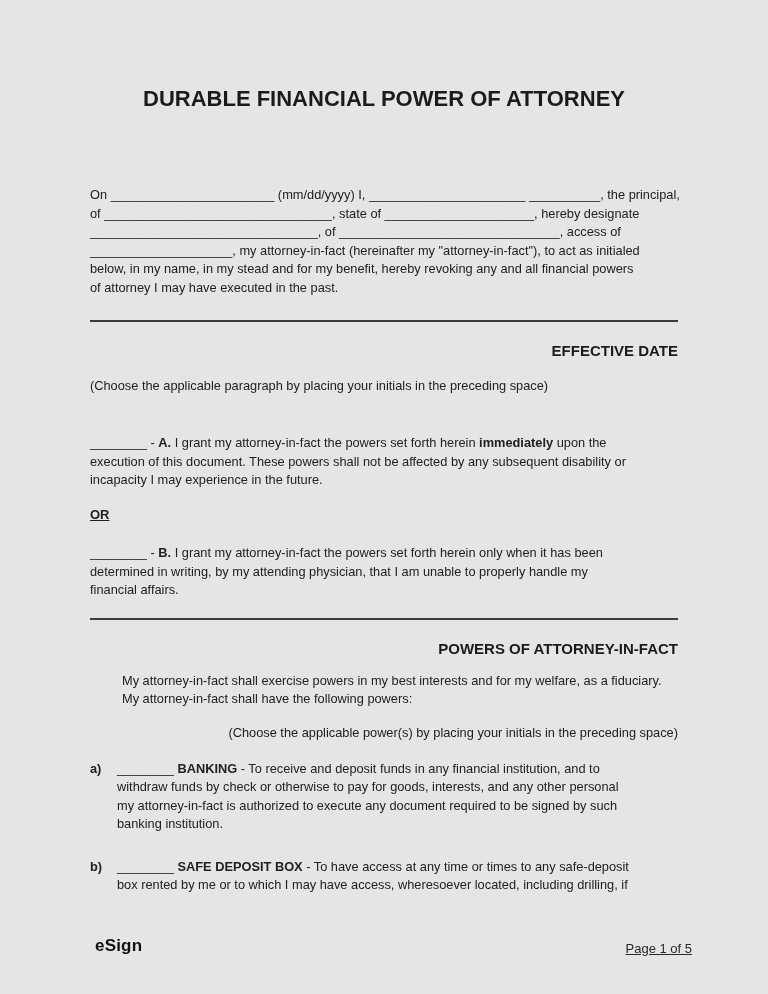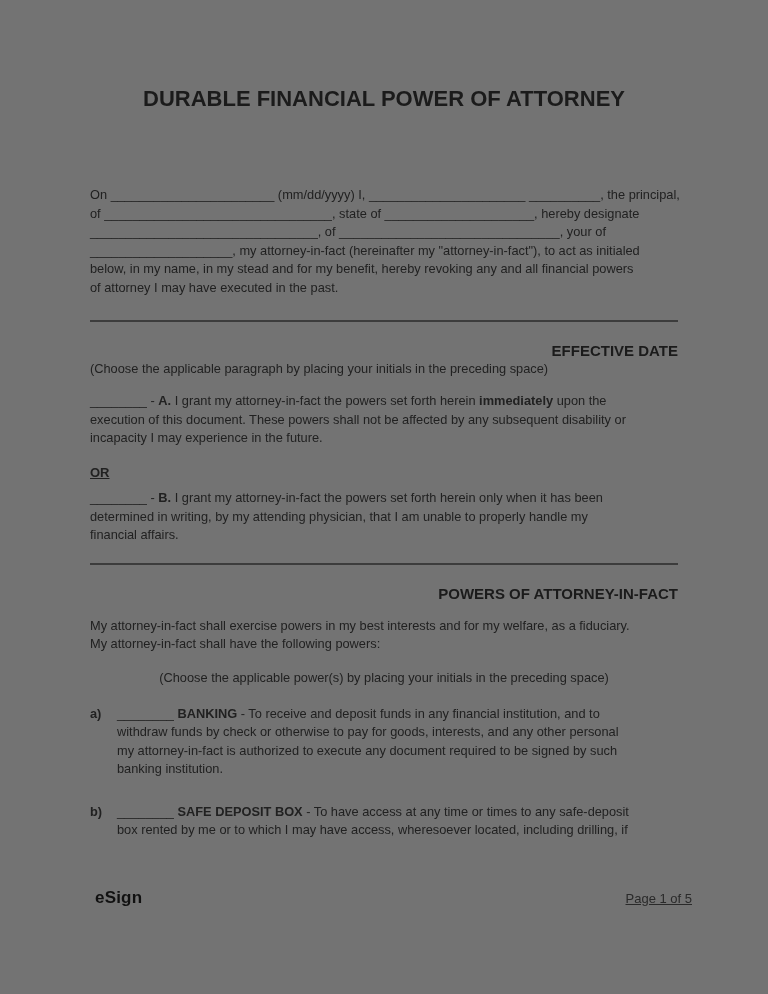--- a/index.html
+++ b/index.html
@@ -1,20 +1,20 @@
 <!DOCTYPE html>
 <html><head>
 <meta charset="utf-8">
 <style>
   html, body { margin: 0; padding: 0; background: #ffffff; }
   .page {
     position: relative;
     width: 768px;
     height: 994px;
-    background: #737373;
+    background: #e5e5e5;
     overflow: hidden;
     font-family: "Liberation Sans", sans-serif;
     color: #212121;
   }
   .content { padding: 86px 90px 0 90px; }
 
   .doc-title {
     margin: 0;
     font-size: 22px;
     line-height: 26px;
@@ -36,69 +36,69 @@
 
   .section-heading {
     margin: 20px 0 0 0;
     font-size: 15px;
     line-height: 18px;
     font-weight: bold;
     text-align: right;
     color: #1b1b1b;
   }
 
-  .instruction { }
-  .instruction.centered { text-align: center; }
+  .instruction { margin-top: 17px; }
+  .instruction.centered { text-align: right; }
 
-  .option-para { margin-top: 14px; }
-  .option-para.b { margin-top: 8px; }
+  .option-para { margin-top: 39px; }
+  .option-para.b { margin-top: 21px; }
 
   .or-divider {
     margin-top: 17px;
     text-align: left;
     font-size: 13px;
     line-height: 16px;
     font-weight: bold;
     text-decoration: underline;
   }
 
-  .powers-intro { margin-top: 14px; }
+  .powers-intro { margin-top: 14px; margin-left: 32px; }
   .instruction.powers-note { margin-top: 15px; }
 
   .list-item { display: flex; margin-top: 17px; }
   .list-item.second { margin-top: 24px; }
   .list-item .marker { flex: none; width: 27px; font-weight: bold; }
   .list-item .item-body { flex: 1; }
 
   b { font-weight: bold; }
 
   .footer {
     position: absolute;
-    top: 888px;
+    top: 936px;
     left: 95px;
     right: 76px;
     display: flex;
     justify-content: space-between;
-    align-items: center;
+    align-items: flex-end;
   }
   .brand { font-size: 17px; font-weight: bold; letter-spacing: 0.2px; color: #111; }
   .page-indicator { font-size: 13px; color: #2a2a2a; text-decoration: underline; }
 </style>
 </head>
 <body>
 
 <div class="page">
   <div class="content">
 
     <h1 class="doc-title">DURABLE FINANCIAL POWER OF ATTORNEY</h1>
 
     <div class="body-text opening">
       <span class="line">On _______________________ (mm/dd/yyyy) I, ______________________ __________, the principal,</span>
       <span class="line">of ________________________________, state of _____________________, hereby designate</span>
-      <span class="line">________________________________, of _______________________________, your of</span>
+      <span class="line">________________________________, of _______________________________, access of</span>
       <span class="line">____________________, my attorney-in-fact (hereinafter my "attorney-in-fact"), to act as initialed</span>
       <span class="line">below, in my name, in my stead and for my benefit, hereby revoking any and all financial powers</span>
       <span class="line">of attorney I may have executed in the past.</span>
     </div>
 
     <hr class="rule">
 
     <h2 class="section-heading">EFFECTIVE DATE</h2>
 
     <div class="body-text instruction">(Choose the applicable paragraph by placing your initials in the preceding space)</div>

